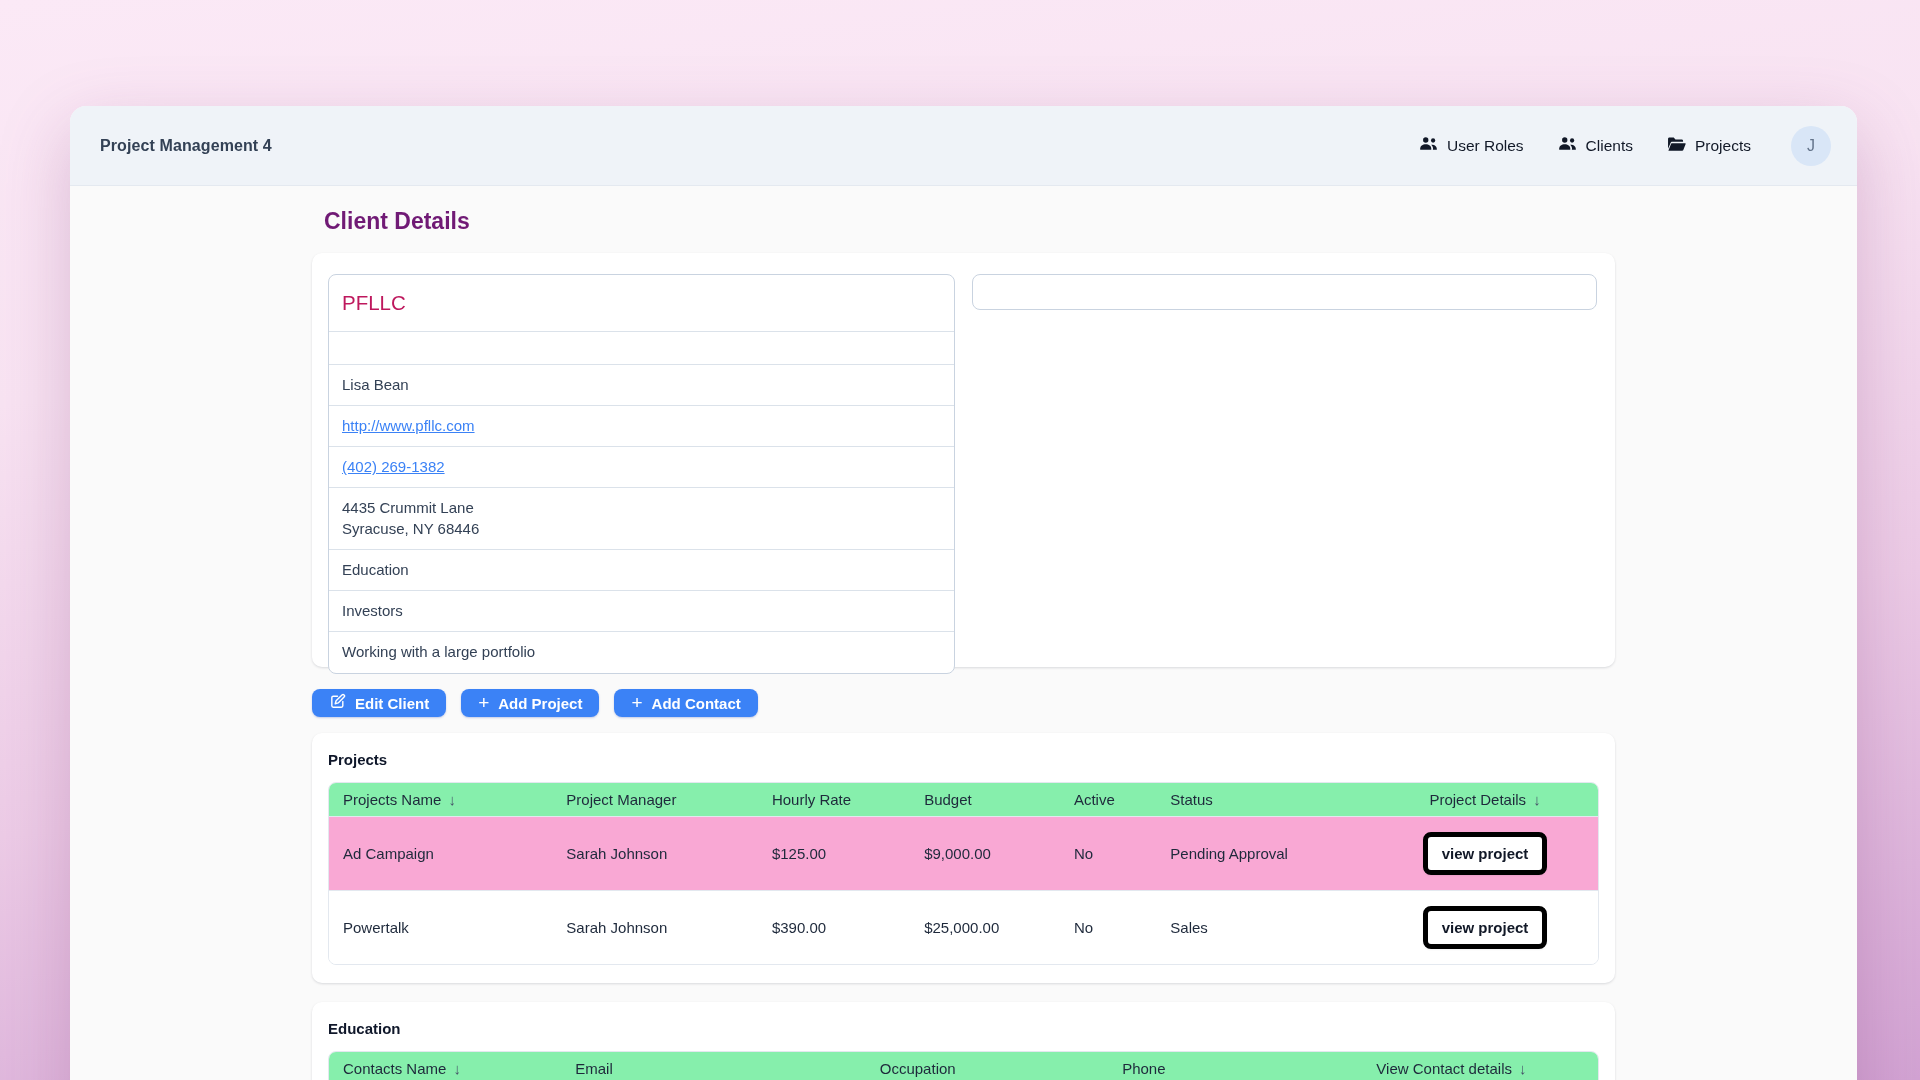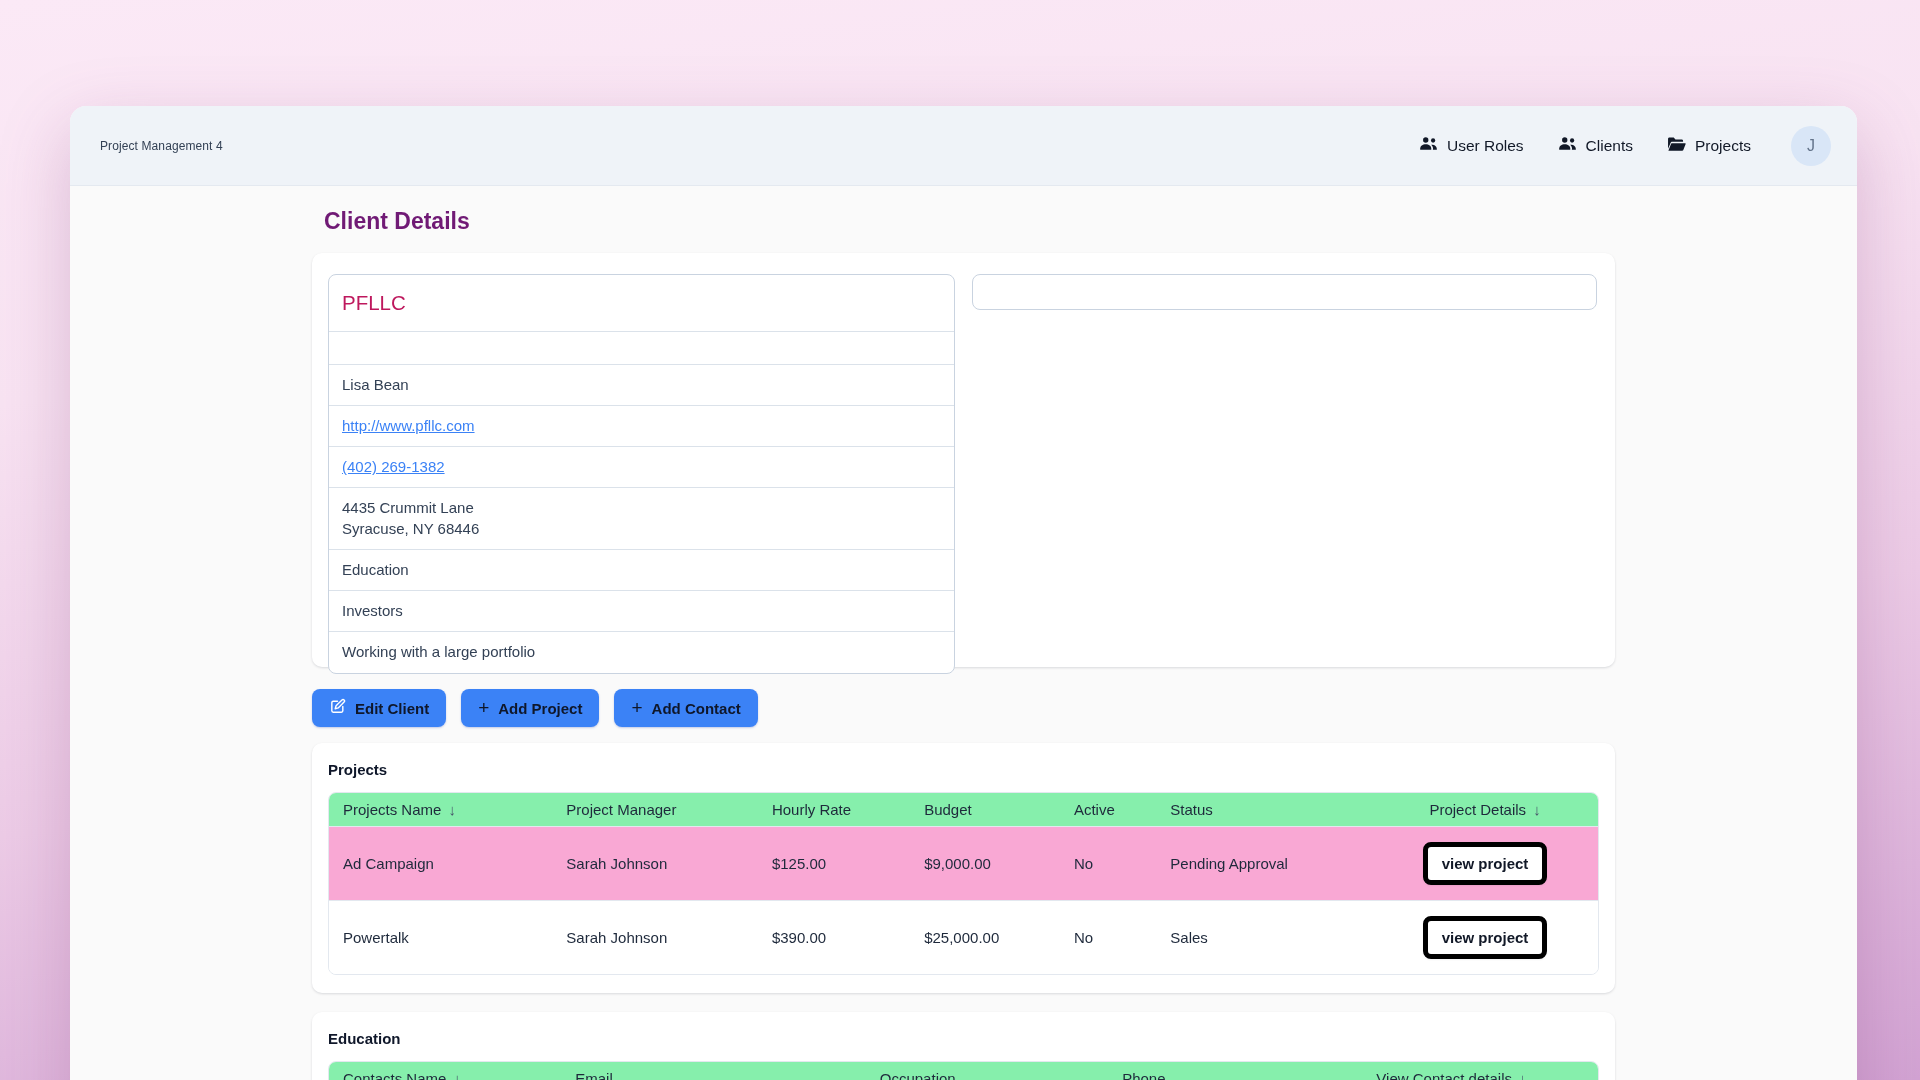--- a/index.html
+++ b/index.html
@@ -18,21 +18,21 @@
     box-shadow: 0 24px 70px rgba(140, 70, 130, 0.28);
     overflow: hidden;
   }
 
   
   .navbar {
     height: 80px; background: #eff3f8; border-bottom: 1px solid #e4e9f0;
     display: flex; align-items: center; justify-content: space-between;
     padding: 0 26px 0 30px;
   }
-  .navbar-title { font-size: 12px; color: #334155; font-weight: 400; letter-spacing: .1px; }
+  .navbar-title { font-size: 16px; color: #334155; font-weight: 700; letter-spacing: .1px; }
   .nav-right { display: flex; align-items: center; gap: 34px; }
   .nav-item {
     display: inline-flex; align-items: center; gap: 9px;
     font-size: 15.5px; color: #111827; font-weight: 500; cursor: pointer;
   }
   .nav-item svg { color: #111827; }
   .avatar {
     width: 40px; height: 40px; border-radius: 50%;
     background: #d9e6f7; color: #64748b;
     display: flex; align-items: center; justify-content: center;
@@ -58,22 +58,22 @@
   .detail-row.empty-row { height: 33px; padding: 0; }
   .detail-row a { color: #3b82f6; text-decoration: underline; }
   .notes-input {
     flex: 1; height: 36px; border: 1px solid #c9d3e0; border-radius: 8px; background: #fff;
   }
 
   
   .actions-row { display: flex; gap: 15px; margin-top: 22px; }
   .btn-primary {
     display: inline-flex; align-items: center; gap: 9px;
-    background: #3b82f6; color: #0f172a; border: none; border-radius: 8px;
-    height: 38px; padding: 0 17px; font-size: 15px; font-weight: 600;
+    background: #3b82f6; color: #ffffff; border: none; border-radius: 8px;
+    height: 28px; padding: 0 17px; font-size: 15px; font-weight: 600;
     font-family: inherit; cursor: pointer; box-shadow: 0 1px 2px rgba(30,64,175,.25);
   }
   .btn-plus { font-size: 19px; font-weight: 500; line-height: 1; margin-top: -2px; }
 
   
   .section-card { margin-top: 16px; padding: 16px 16px 18px; }
   .section-card.contacts { margin-top: 19px; }
   .section-label { font-size: 15px; font-weight: 700; color: #0f172a; margin: 2px 0 14px; }
   .tbl-wrap { border: 1px solid #e3e8ef; border-radius: 8px; overflow: hidden; background: #fff; }
   table { width: 100%; border-collapse: collapse; }

